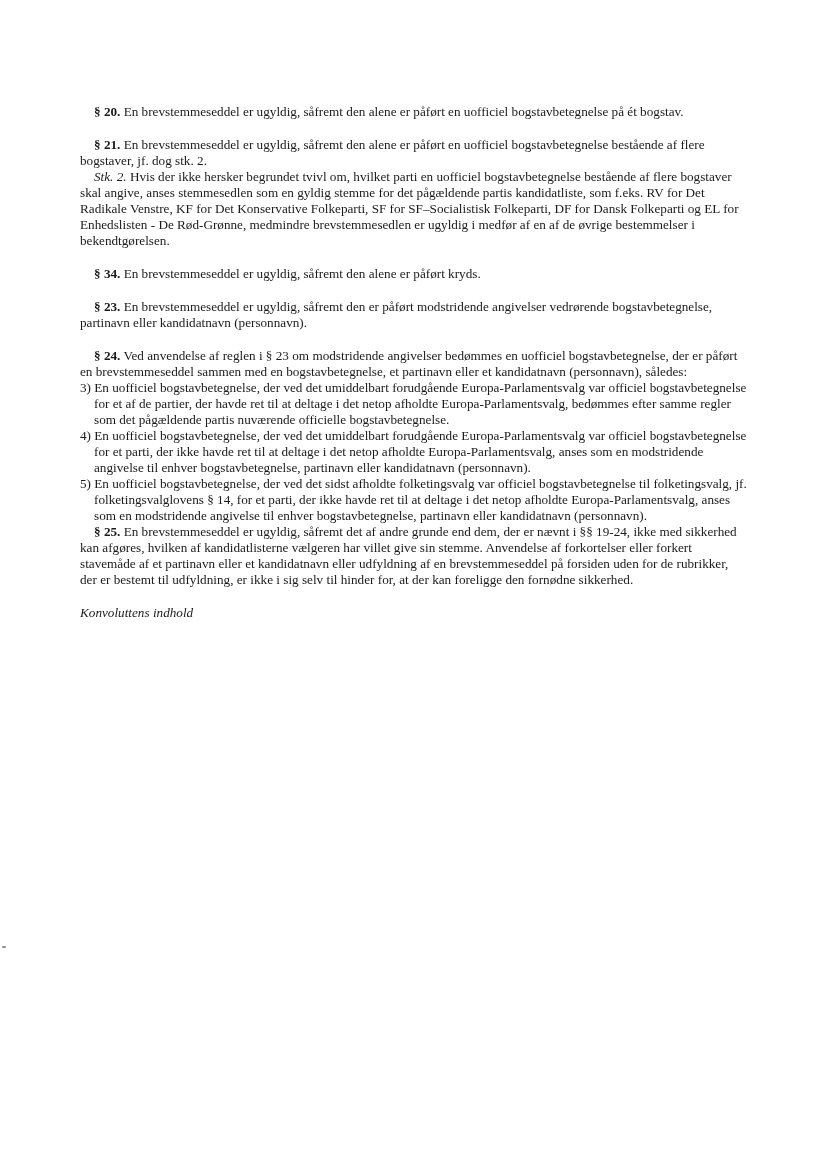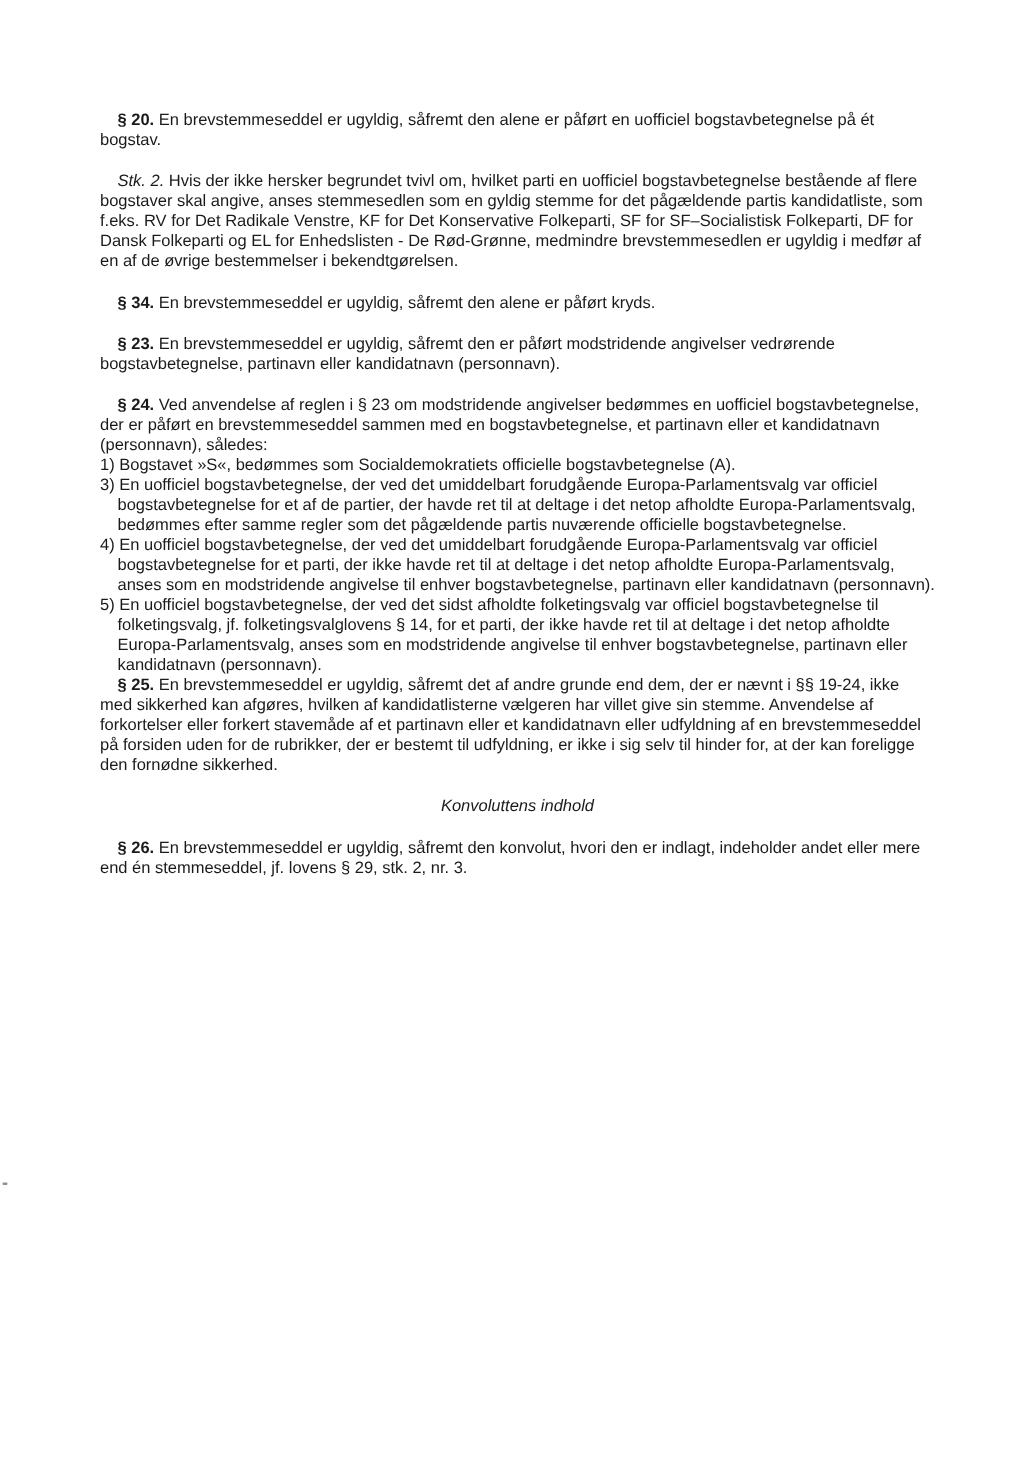--- a/index.html
+++ b/index.html
@@ -14,30 +14,30 @@
     background: #ffffff;
     font-family: "Liberation Sans", sans-serif;
     font-size: 13.2px;
     line-height: 16px;
     color: #1a1a1a;
     overflow: hidden;
   }
   .content {
     position: absolute;
     left: 80px;
-    top: 88px;
+    top: 104px;
     width: 668px;
+    font-family: Liberation Serif, serif;
   }
   p { margin: 0; }
   .para { text-indent: 14px; }
   .lead { font-weight: bold; }
   .stk-lead { font-style: italic; font-weight: normal; }
   .mb { margin-bottom: 17px; }
   .heading {
-    text-align: center;
     font-style: italic;
     text-indent: 0;
   }
   .list-item {
     padding-left: 14px;
     text-indent: -14px;
   }
   .speck {
     position: absolute;
     left: 2px;
@@ -53,20 +53,24 @@
 
 <div class="page">
   <div class="speck"></div>
   <div class="content">
 
     <p class="para mb">
       <span class="lead">§ 20.</span>
       <span>En brevstemmeseddel er ugyldig, såfremt den alene er påført en uofficiel bogstavbetegnelse på ét bogstav.</span>
     </p>
 
+    <p class="para">
+      <span class="lead">§ 21.</span>
+      <span>En brevstemmeseddel er ugyldig, såfremt den alene er påført en uofficiel bogstavbetegnelse bestående af flere bogstaver, jf. dog stk. 2.</span>
+    </p>
     <p class="para mb">
       <span class="stk-lead">Stk. 2.</span>
       <span>Hvis der ikke hersker begrundet tvivl om, hvilket parti en uofficiel bogstavbetegnelse bestående af flere bogstaver skal angive, anses stemmesedlen som en gyldig stemme for det pågældende partis kandidatliste, som f.eks. RV for Det Radikale Venstre, KF for Det Konservative Folkeparti, SF for SF–Socialistisk Folkeparti, DF for Dansk Folkeparti og EL for Enhedslisten - De Rød-Grønne, medmindre brevstemmesedlen er ugyldig i medfør af en af de øvrige bestemmelser i bekendtgørelsen.</span>
     </p>
 
     <p class="para mb">
       <span class="lead">§ 34.</span>
       <span>En brevstemmeseddel er ugyldig, såfremt den alene er påført kryds.</span>
     </p>
 
@@ -75,47 +79,39 @@
       <span>En brevstemmeseddel er ugyldig, såfremt den er påført modstridende angivelser vedrørende bogstavbetegnelse, partinavn eller kandidatnavn (personnavn).</span>
     </p>
 
     <p class="para">
       <span class="lead">§ 24.</span>
       <span>Ved anvendelse af reglen i § 23 om modstridende angivelser bedømmes en uofficiel bogstavbetegnelse, der er påført en brevstemmeseddel sammen med en bogstavbetegnelse, et partinavn eller et kandidatnavn (personnavn), således:</span>
     </p>
 
     <div>
       <div class="list-item">
-        <span>1)</span>
-        <span>Bogstavet »S«, bedømmes som Socialdemokratiets officielle bogstavbetegnelse (A).</span>
-      </div>
-      <div class="list-item">
         <span>3)</span>
         <span>En uofficiel bogstavbetegnelse, der ved det umiddelbart forudgående Europa-Parlamentsvalg var officiel bogstavbetegnelse for et af de partier, der havde ret til at deltage i det netop afholdte Europa-Parlamentsvalg, bedømmes efter samme regler som det pågældende partis nuværende officielle bogstavbetegnelse.</span>
       </div>
       <div class="list-item">
         <span>4)</span>
         <span>En uofficiel bogstavbetegnelse, der ved det umiddelbart forudgående Europa-Parlamentsvalg var officiel bogstavbetegnelse for et parti, der ikke havde ret til at deltage i det netop afholdte Europa-Parlamentsvalg, anses som en modstridende angivelse til enhver bogstavbetegnelse, partinavn eller kandidatnavn (personnavn).</span>
       </div>
       <div class="list-item">
         <span>5)</span>
         <span>En uofficiel bogstavbetegnelse, der ved det sidst afholdte folketingsvalg var officiel bogstavbetegnelse til folketingsvalg, jf. folketingsvalglovens § 14, for et parti, der ikke havde ret til at deltage i det netop afholdte Europa-Parlamentsvalg, anses som en modstridende angivelse til enhver bogstavbetegnelse, partinavn eller kandidatnavn (personnavn).</span>
       </div>
     </div>
 
     <p class="para mb">
       <span class="lead">§ 25.</span>
       <span>En brevstemmeseddel er ugyldig, såfremt det af andre grunde end dem, der er nævnt i §§ 19-24, ikke med sikkerhed kan afgøres, hvilken af kandidatlisterne vælgeren har villet give sin stemme. Anvendelse af forkortelser eller forkert stavemåde af et partinavn eller et kandidatnavn eller udfyldning af en brevstemmeseddel på forsiden uden for de rubrikker, der er bestemt til udfyldning, er ikke i sig selv til hinder for, at der kan foreligge den fornødne sikkerhed.</span>
     </p>
 
     <p class="heading mb">Konvoluttens indhold</p>
 
-    <p class="para mb">
-      <span class="lead">§ 26.</span>
-      <span>En brevstemmeseddel er ugyldig, såfremt den konvolut, hvori den er indlagt, indeholder andet eller mere end én stemmeseddel, jf. lovens § 29, stk. 2, nr. 3.</span>
-    </p>
 
 
 
 
 
   </div>
 </div>
 
 </body></html>

